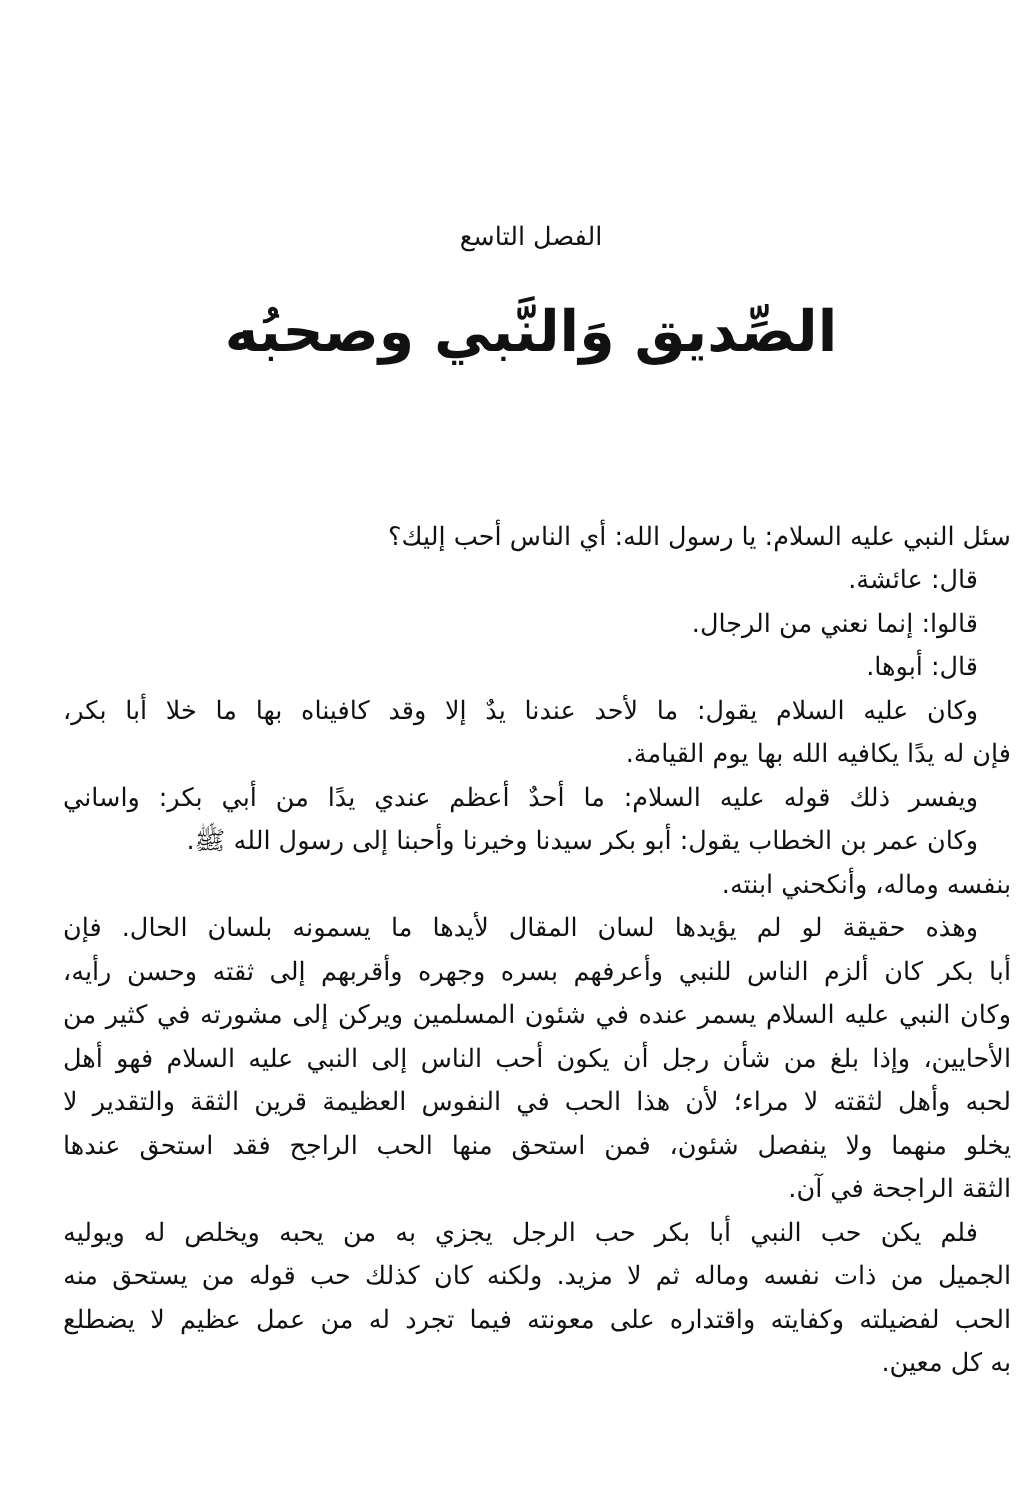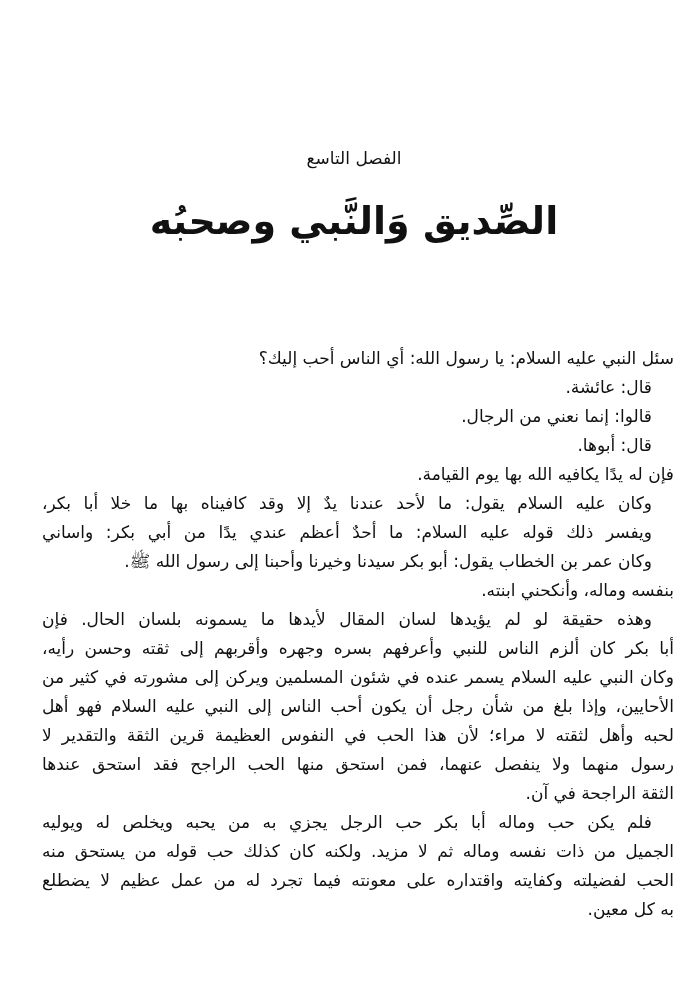--- a/index.html
+++ b/index.html
@@ -73,30 +73,30 @@
 
 <div class="page">
   <div class="chapter-label">الفصل التاسع</div>
   <div class="chapter-title">الصِّديق وَالنَّبي وصحبُه</div>
 
   <div class="body-text" id="body-text">
       <span class="line last">سئل النبي عليه السلام: يا رسول الله: أي الناس أحب إليك؟</span>
       <span class="line indent last">قال: عائشة.</span>
       <span class="line indent last">قالوا: إنما نعني من الرجال.</span>
       <span class="line indent last">قال: أبوها.</span>
+      <span class="line indent">وكان عليه السلام يقول: ما لأحد عندنا يدٌ إلا وقد كافيناه بها ما خلا أبا بكر،</span>
       <span class="line last">فإن له يدًا يكافيه الله بها يوم القيامة.</span>
-      <span class="line indent">وكان عليه السلام يقول: ما لأحد عندنا يدٌ إلا وقد كافيناه بها ما خلا أبا بكر،</span>
       <span class="line indent">ويفسر ذلك قوله عليه السلام: ما أحدٌ أعظم عندي يدًا من أبي بكر: واساني</span>
       <span class="line indent last">وكان عمر بن الخطاب يقول: أبو بكر سيدنا وخيرنا وأحبنا إلى رسول الله ﷺ.</span>
       <span class="line last">بنفسه وماله، وأنكحني ابنته.</span>
       <span class="line indent">وهذه حقيقة لو لم يؤيدها لسان المقال لأيدها ما يسمونه بلسان الحال. فإن</span>
       <span class="line">أبا بكر كان ألزم الناس للنبي وأعرفهم بسره وجهره وأقربهم إلى ثقته وحسن رأيه،</span>
       <span class="line">وكان النبي عليه السلام يسمر عنده في شئون المسلمين ويركن إلى مشورته في كثير من</span>
       <span class="line">الأحايين، وإذا بلغ من شأن رجل أن يكون أحب الناس إلى النبي عليه السلام فهو أهل</span>
       <span class="line">لحبه وأهل لثقته لا مراء؛ لأن هذا الحب في النفوس العظيمة قرين الثقة والتقدير لا</span>
-      <span class="line">رسول منهما ولا ينفصل عنهما، فمن استحق منها الحب الراجح فقد استحق عندها</span>
+      <span class="line">يخلو منهما ولا ينفصل شئون، فمن استحق منها الحب الراجح فقد استحق عندها</span>
       <span class="line last">الثقة الراجحة في آن.</span>
-      <span class="line indent">فلم يكن حب وماله أبا بكر حب الرجل يجزي به من يحبه ويخلص له ويوليه</span>
+      <span class="line indent">فلم يكن حب النبي أبا بكر حب الرجل يجزي به من يحبه ويخلص له ويوليه</span>
       <span class="line">الجميل من ذات نفسه وماله ثم لا مزيد. ولكنه كان كذلك حب قوله من يستحق منه</span>
       <span class="line">الحب لفضيلته وكفايته واقتداره على معونته فيما تجرد له من عمل عظيم لا يضطلع</span>
       <span class="line last">به كل معين.</span>
     </div>
 </div>
 
 </body></html>

